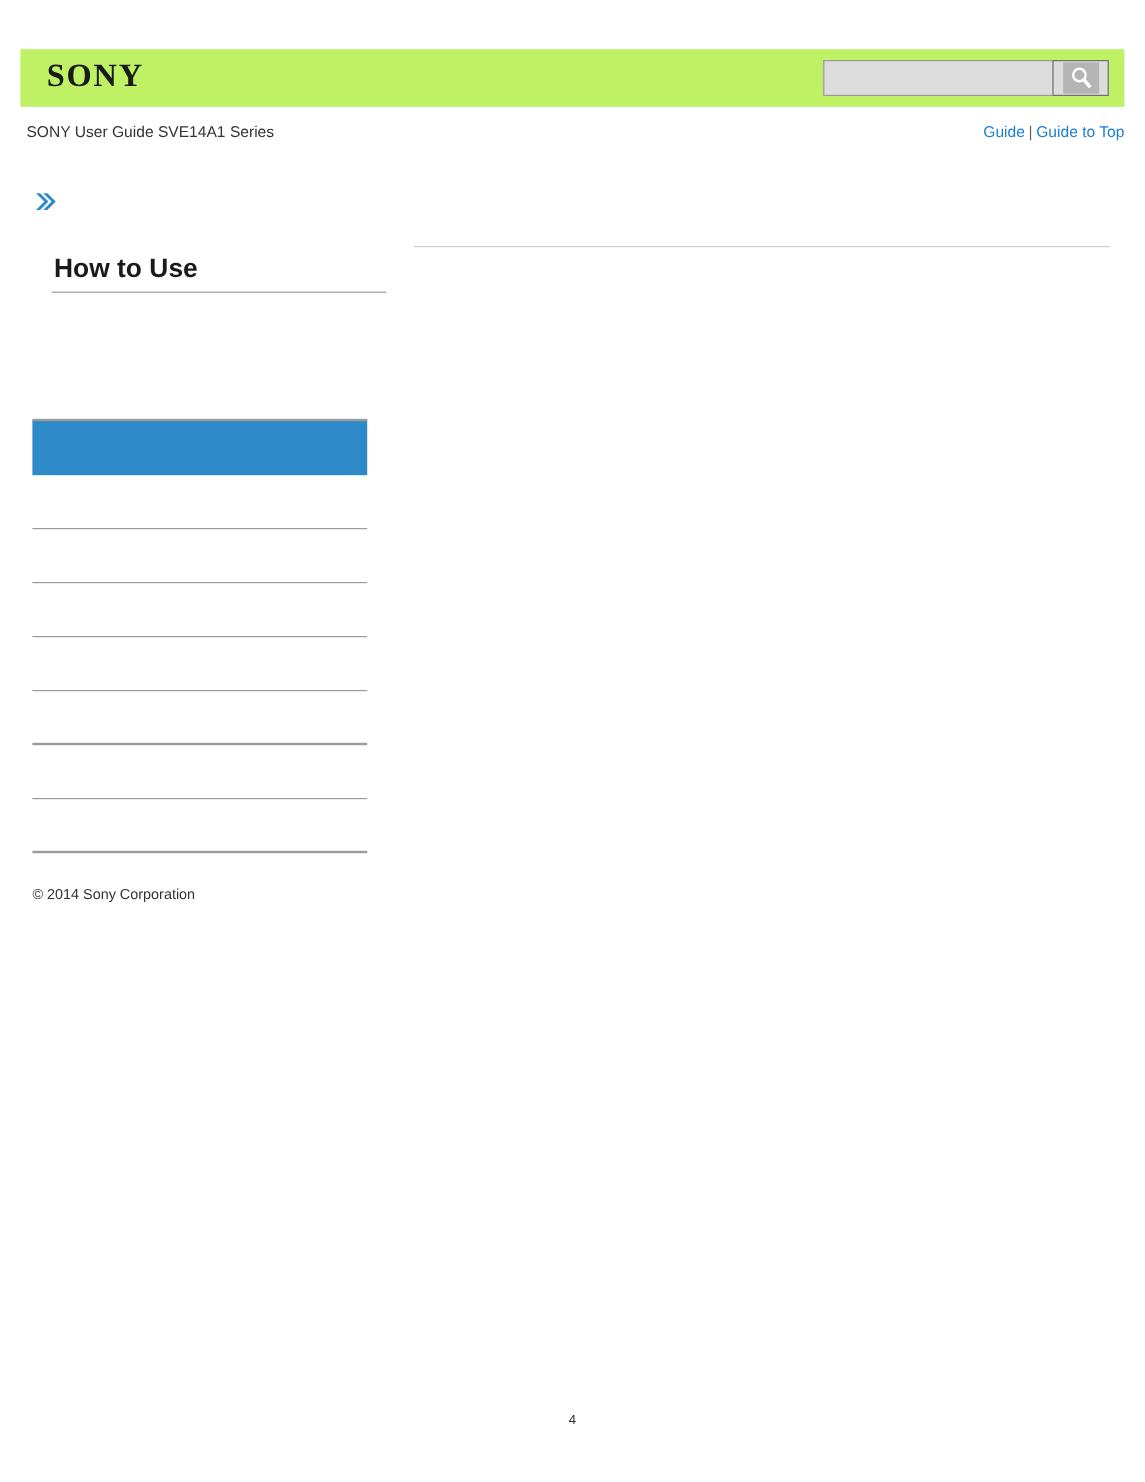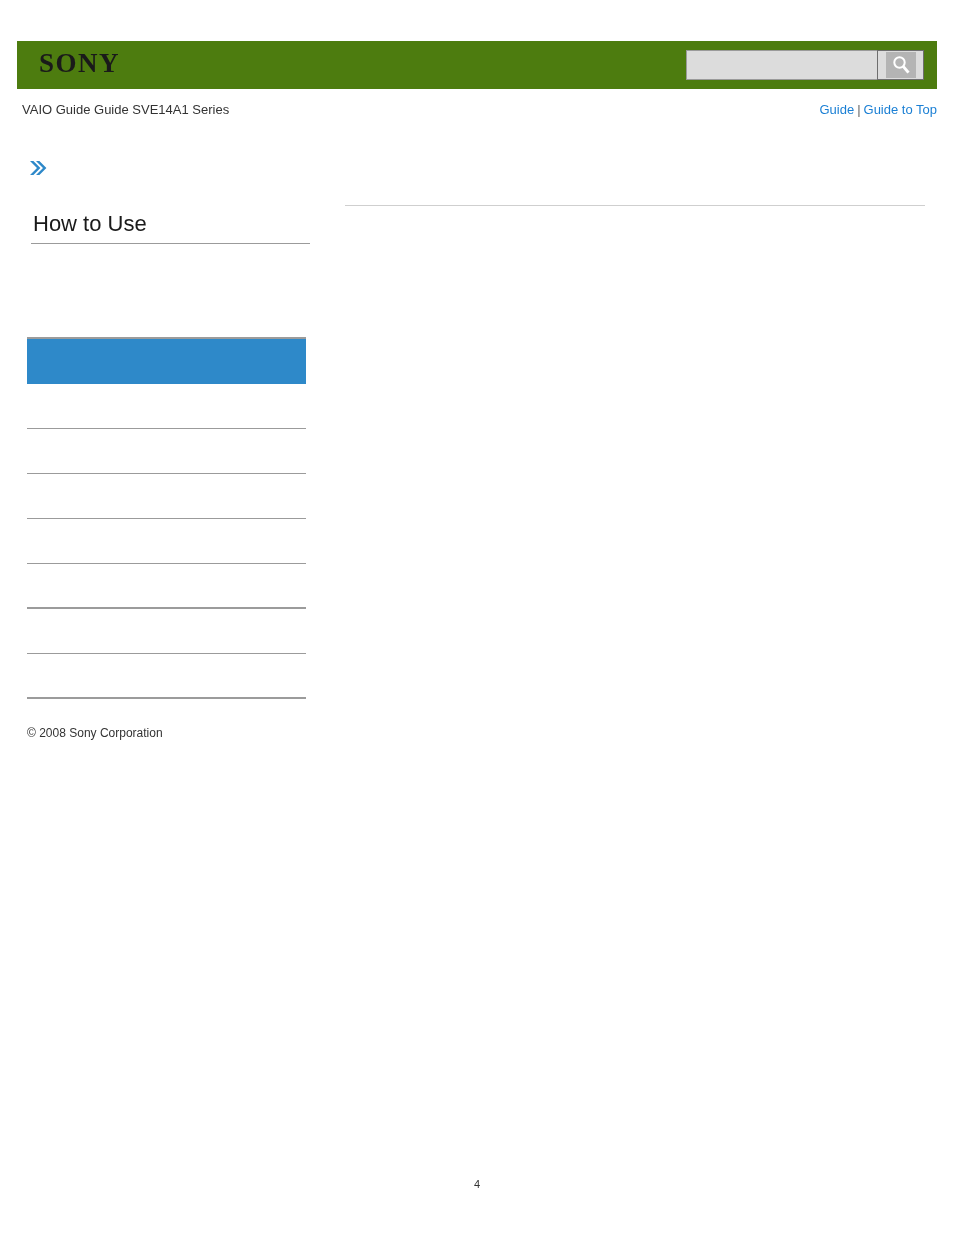--- a/index.html
+++ b/index.html
@@ -16,21 +16,21 @@
     overflow: hidden;
   }
 
   
   .header-band {
     position: absolute;
     left: 17px;
     top: 41px;
     width: 920px;
     height: 48px;
-    background: #4d7c0f;
+    background: #bef264;
   }
   .sony-logo {
     position: absolute;
     left: 22px;
     top: 7px;
     font-family: "Liberation Serif", serif;
     font-weight: bold;
     font-size: 27px;
     letter-spacing: 1.5px;
     color: #1a1a1a;
@@ -111,23 +111,23 @@
     width: 280px;
   }
   .chevron-icon {
     width: 20px;
     height: 20px;
     display: block;
     margin-bottom: 33px;
   }
   .sidebar-heading {
     font-size: 22px;
-    font-weight: normal;
+    font-weight: bold;
     color: #1a1a1a;
-    margin: 4px;
+    margin: 16px;
     padding: 0 0 6px 2px;
     line-height: 26px;
     border-bottom: 1px solid #9b9b9b;
     width: 279px;
     box-sizing: border-box;
   }
   .nav-item {
     width: 279px;
     box-sizing: border-box;
     height: 45px;
@@ -216,21 +216,21 @@
       <span class="glyph">
         <svg width="22" height="22" viewBox="0 0 22 22" aria-hidden="true">
           <circle cx="9.5" cy="8.5" r="5.2" fill="none" stroke="#ffffff" stroke-width="2"></circle>
           <line x1="13.2" y1="12.4" x2="18.5" y2="18.6" stroke="#ffffff" stroke-width="3" stroke-linecap="butt"></line>
         </svg>
       </span>
     </button>
   </div>
 </div>
 
-<div class="doc-title">VAIO Guide Guide SVE14A1 Series</div>
+<div class="doc-title">SONY User Guide SVE14A1 Series</div>
 
 <div class="top-links">
   <a href="#">Guide</a><span class="sep">|</span><a href="#">Guide to Top</a>
 </div>
 
 <div class="sidebar">
 
   <span class="chevron-icon">
     <svg width="20" height="20" viewBox="0 0 20 20" aria-hidden="true">
       <path d="M3 3 L10 10 L3 17 L6.4 17 L13.4 10 L6.4 3 Z" fill="#2e89c9"></path>
@@ -244,20 +244,20 @@
   <div class="nav-item"></div>
   <div class="nav-item selected"></div>
   <div class="nav-item"></div>
   <div class="nav-item"></div>
   <div class="nav-item"></div>
   <div class="nav-item"></div>
   <div class="nav-item thick"></div>
   <div class="nav-item"></div>
   <div class="nav-item thick"></div>
 
-  <div class="sidebar-footer">© 2008 Sony Corporation</div>
+  <div class="sidebar-footer">© 2014 Sony Corporation</div>
 </div>
 
 <div class="content">
   <div class="content-rule"></div>
 </div>
 
 <div class="page-number">4</div>
 
 </body></html>

